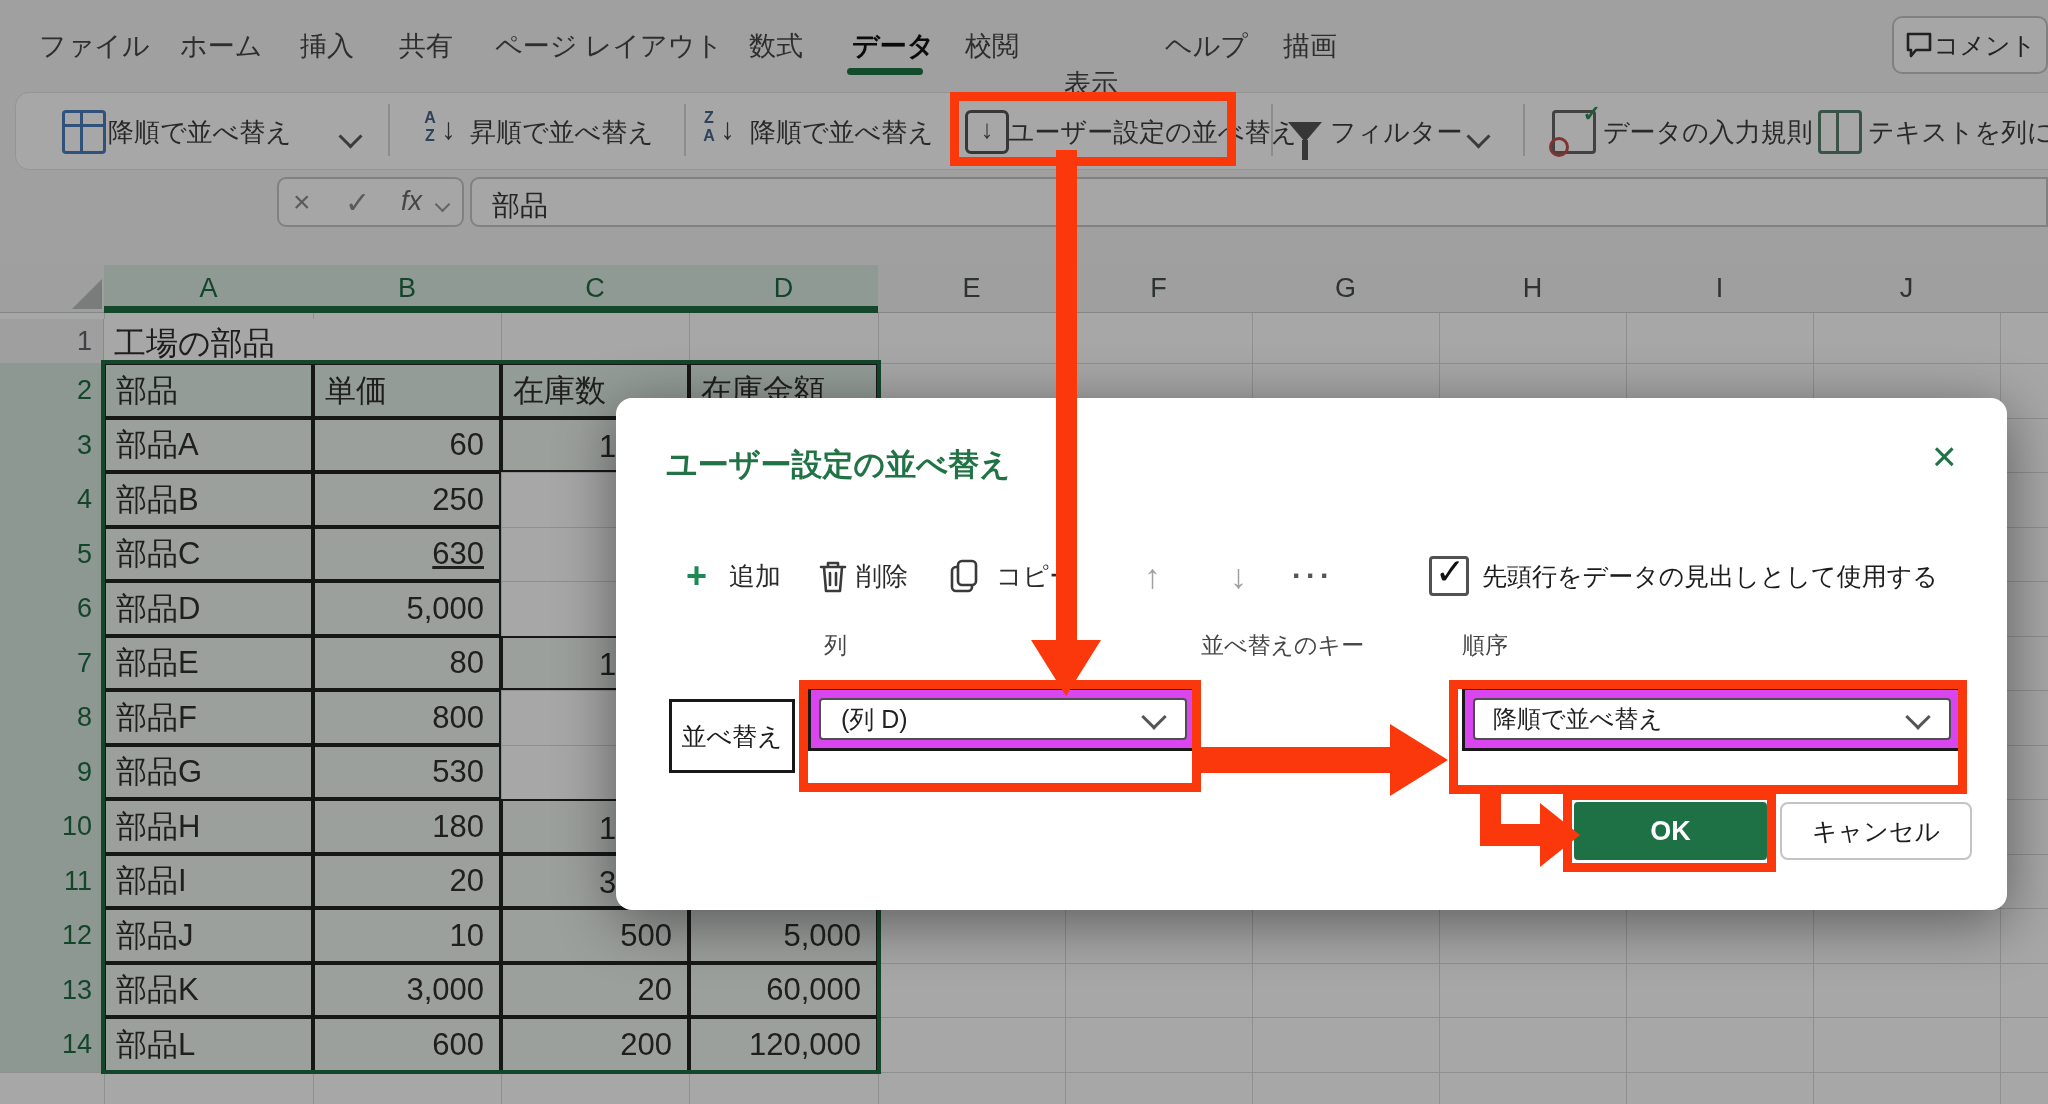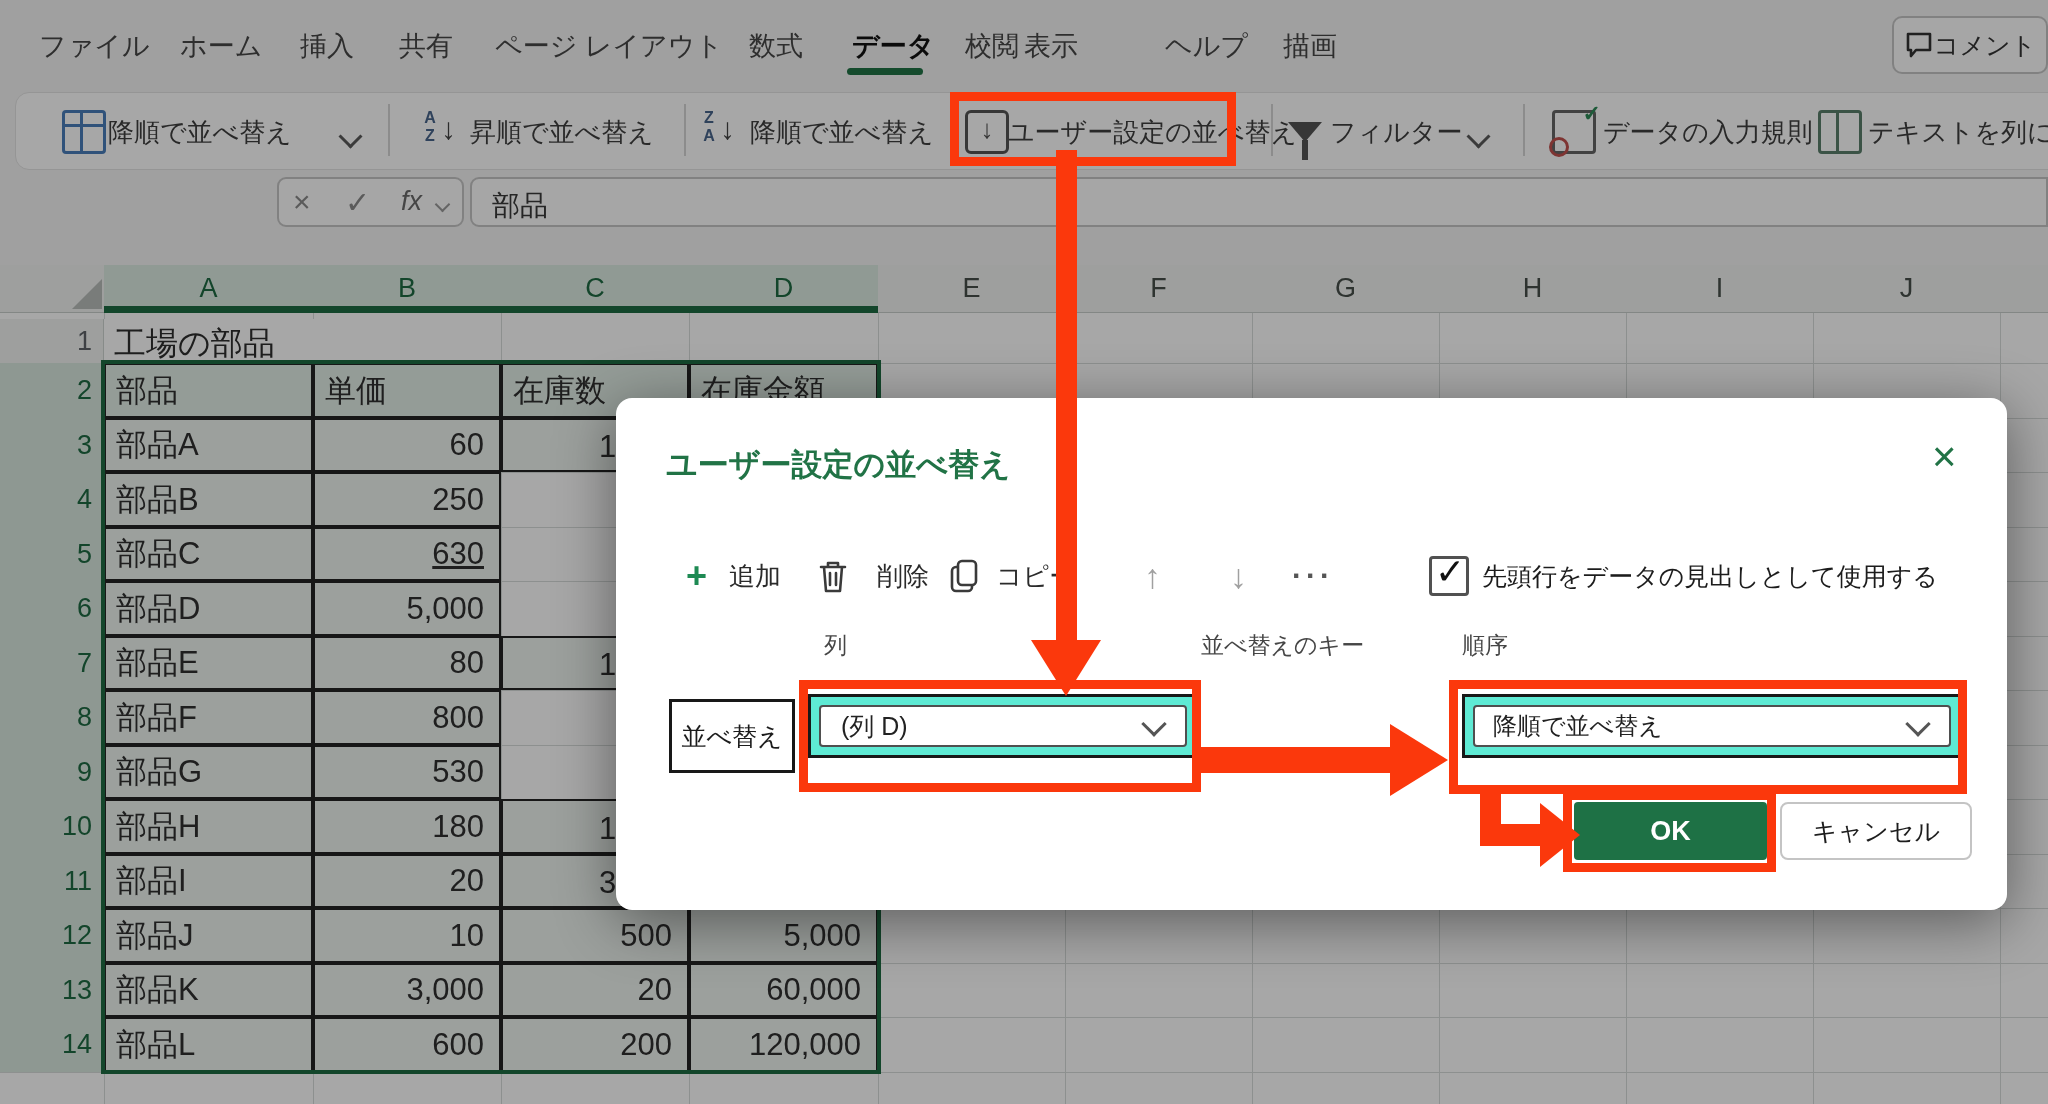--- a/index.html
+++ b/index.html
@@ -69,21 +69,21 @@
       box-shadow:0 12px 60px rgba(0,0,0,0.45);z-index:60;}
   .dlg-title{position:absolute;left:50px;top:46px;font-size:31px;font-weight:bold;color:#217346;white-space:nowrap;}
   .dlg-close{position:absolute;left:1316px;top:38px;font-size:42px;color:#217346;line-height:42px;cursor:default;}
   .dtb{position:absolute;top:154px;height:48px;display:flex;align-items:center;font-size:26px;color:#2b2b2b;white-space:nowrap;}
   .plus{color:#1e8a53;font-size:36px;font-weight:bold;line-height:36px;}
   .dis{color:#a0a0a0;font-size:34px;}
   .more{color:#555;font-size:30px;letter-spacing:4px;font-weight:bold;}
   .cb{position:absolute;left:813px;top:158px;width:40px;height:40px;border:3px solid #515151;border-radius:4px;box-sizing:border-box;background:#fff;}
   .cb .chk{position:absolute;left:3px;top:-8px;font-size:36px;color:#111;}
   .flabel{position:absolute;top:232px;font-size:23px;color:#464646;white-space:nowrap;}
-  .scell{position:absolute;top:296px;height:64px;border:3px solid #181818;box-sizing:border-box;background:#5eead4;}
+  .scell{position:absolute;top:289px;height:64px;border:3px solid #181818;box-sizing:border-box;background:#d946ef;}
   .rowlabel{position:absolute;left:53px;top:301px;width:126px;height:74px;border:3px solid #181818;box-sizing:border-box;
       background:#fff;display:flex;align-items:center;justify-content:center;font-size:25px;color:#1c1c1c;}
   .dd{position:absolute;left:8px;top:8px;right:8px;bottom:8px;background:#fff;border:2px solid #4f4f4f;border-radius:4px;
       display:flex;align-items:center;padding-left:20px;font-size:25px;color:#222;box-sizing:border-box;}
   .ddchev{position:absolute;right:22px;top:50%;margin-top:-11px;width:15px;height:15px;
       border-right:3px solid #555;border-bottom:3px solid #555;transform:rotate(45deg);}
   .btn-ok{position:absolute;left:958px;top:404px;width:193px;height:58px;background:#1e7145;border-radius:4px;
       display:flex;align-items:center;justify-content:center;color:#fff;font-size:27px;font-weight:bold;}
   .btn-cancel{position:absolute;left:1164px;top:404px;width:192px;height:58px;background:#fff;border:2px solid #c4c4c4;
       border-radius:8px;box-sizing:border-box;display:flex;align-items:center;justify-content:center;font-size:25px;color:#1d1d1d;}
@@ -101,21 +101,21 @@
   <div class="menubar">
     <div id="tabs">
         <div class="tab" style="left:39px;">ファイル</div>
         <div class="tab" style="left:180px;">ホーム</div>
         <div class="tab" style="left:300px;">挿入</div>
         <div class="tab" style="left:399px;">共有</div>
         <div class="tab" style="left:495px;">ページ レイアウト</div>
         <div class="tab" style="left:749px;">数式</div>
         <div class="tab active" style="left:852px;">データ</div>
         <div class="tab" style="left:965px;">校閲</div>
-        <div class="tab" style="left:1024px;">表示</div>
+        <div class="tab" style="left:1064px;margin-top:38px;">表示</div>
         <div class="tab" style="left:1165px;">ヘルプ</div>
         <div class="tab" style="left:1283px;">描画</div>
       </div>
     <div class="tab-underline"></div>
     <div class="comment-btn">
       <svg width="30" height="30" viewBox="0 0 30 30">
         <path d="M4 4 h22 v16 h-14 l-5 6 v-6 h-3 z" fill="none" stroke="#333" stroke-width="2.6" stroke-linejoin="round"></path>
       </svg>
       <span class="txt">コメント</span>
     </div>
@@ -279,21 +279,21 @@
   <div class="dim"></div>
 
   <div class="dialog">
     <div class="dlg-title">ユーザー設定の並べ替え</div>
     <div class="dlg-close">×</div>
 
     <div class="dtb" style="left:70px;gap:22px;">
       <span class="plus">+</span>
       <span>追加</span>
     </div>
-    <div class="dtb" style="left:202px;gap:29px;">
+    <div class="dtb" style="left:202px;gap:8px;">
       <svg width="30" height="34" viewBox="0 0 30 34">
         <path d="M3 8 h24 M10 8 v-4 h10 v4 M6 8 l2 24 h14 l2-24 M12 14 v12 M18 14 v12" fill="none" stroke="#3a3a3a" stroke-width="2.6" stroke-linecap="round" stroke-linejoin="round"></path>
       </svg>
       <span>削除</span>
     </div>
     <div class="dtb" style="left:334px;gap:16px;">
       <svg width="30" height="34" viewBox="0 0 30 34">
         <rect x="8" y="2" width="18" height="24" rx="4" fill="none" stroke="#3a3a3a" stroke-width="2.6"></rect>
         <path d="M8 8 h-2 a4 4 0 0 0 -4 4 v16 a4 4 0 0 0 4 4 h12 a4 4 0 0 0 4 -4 v-2" fill="none" stroke="#3a3a3a" stroke-width="2.6"></path>
       </svg>

